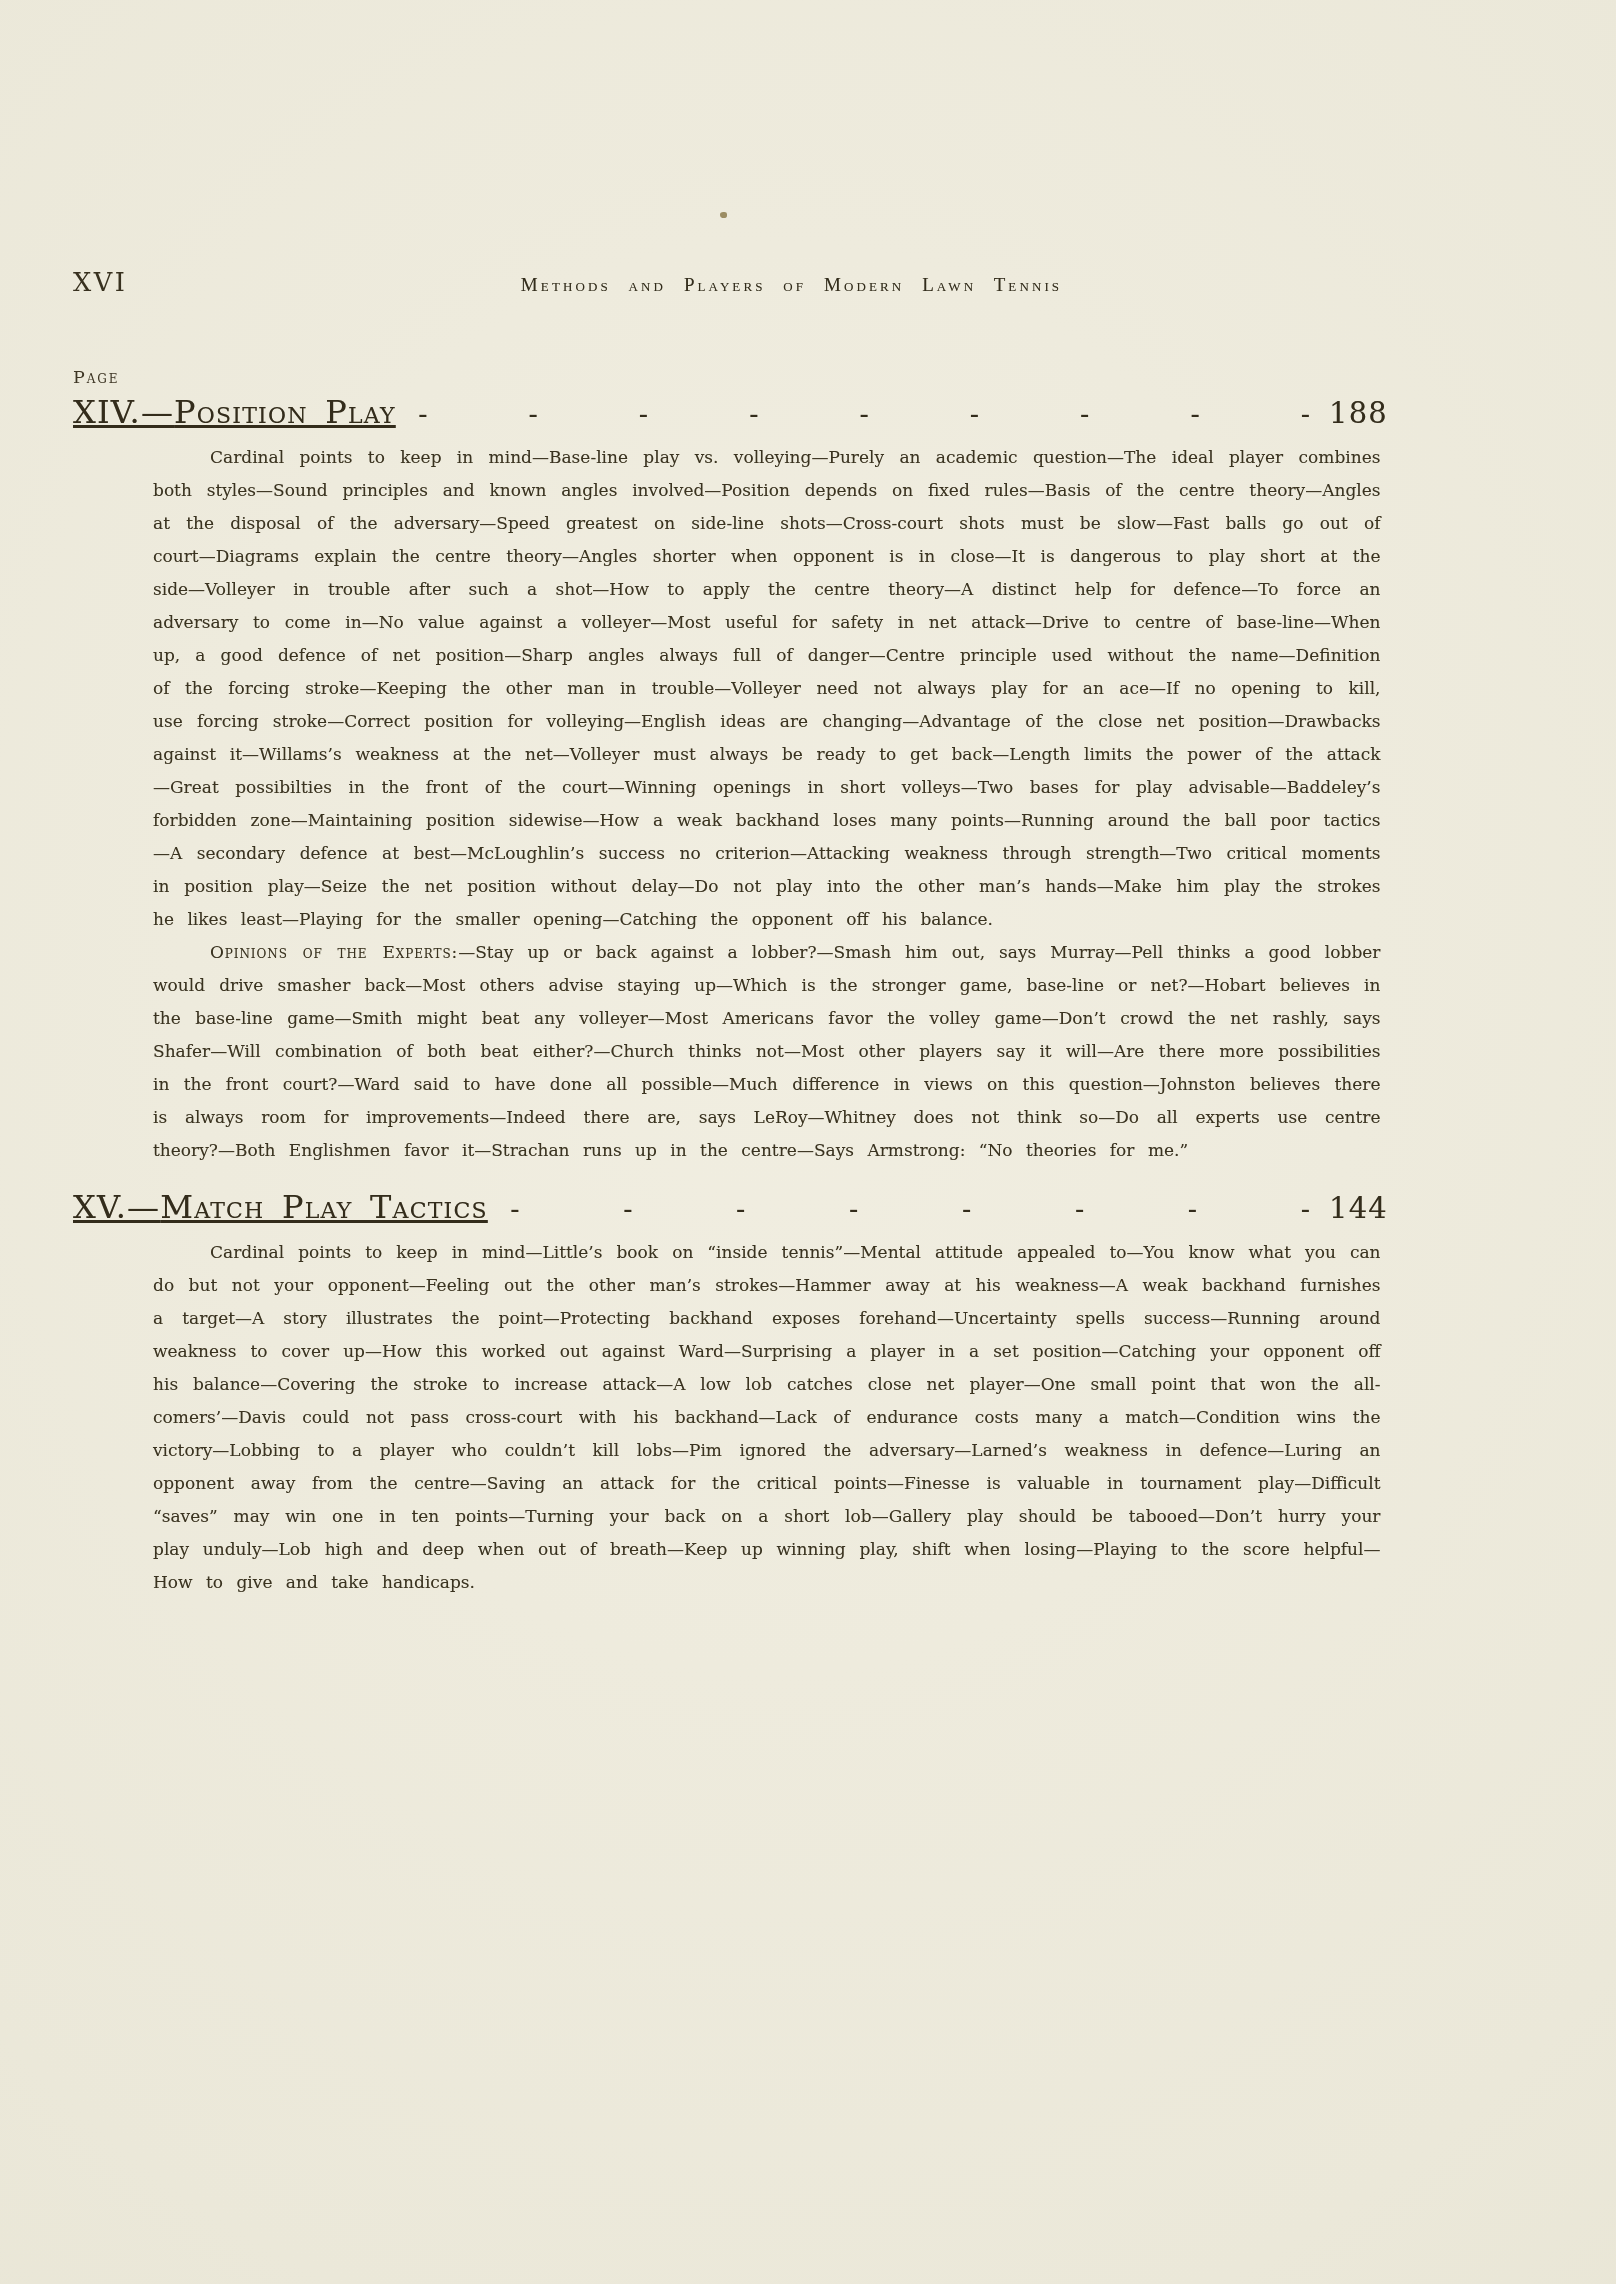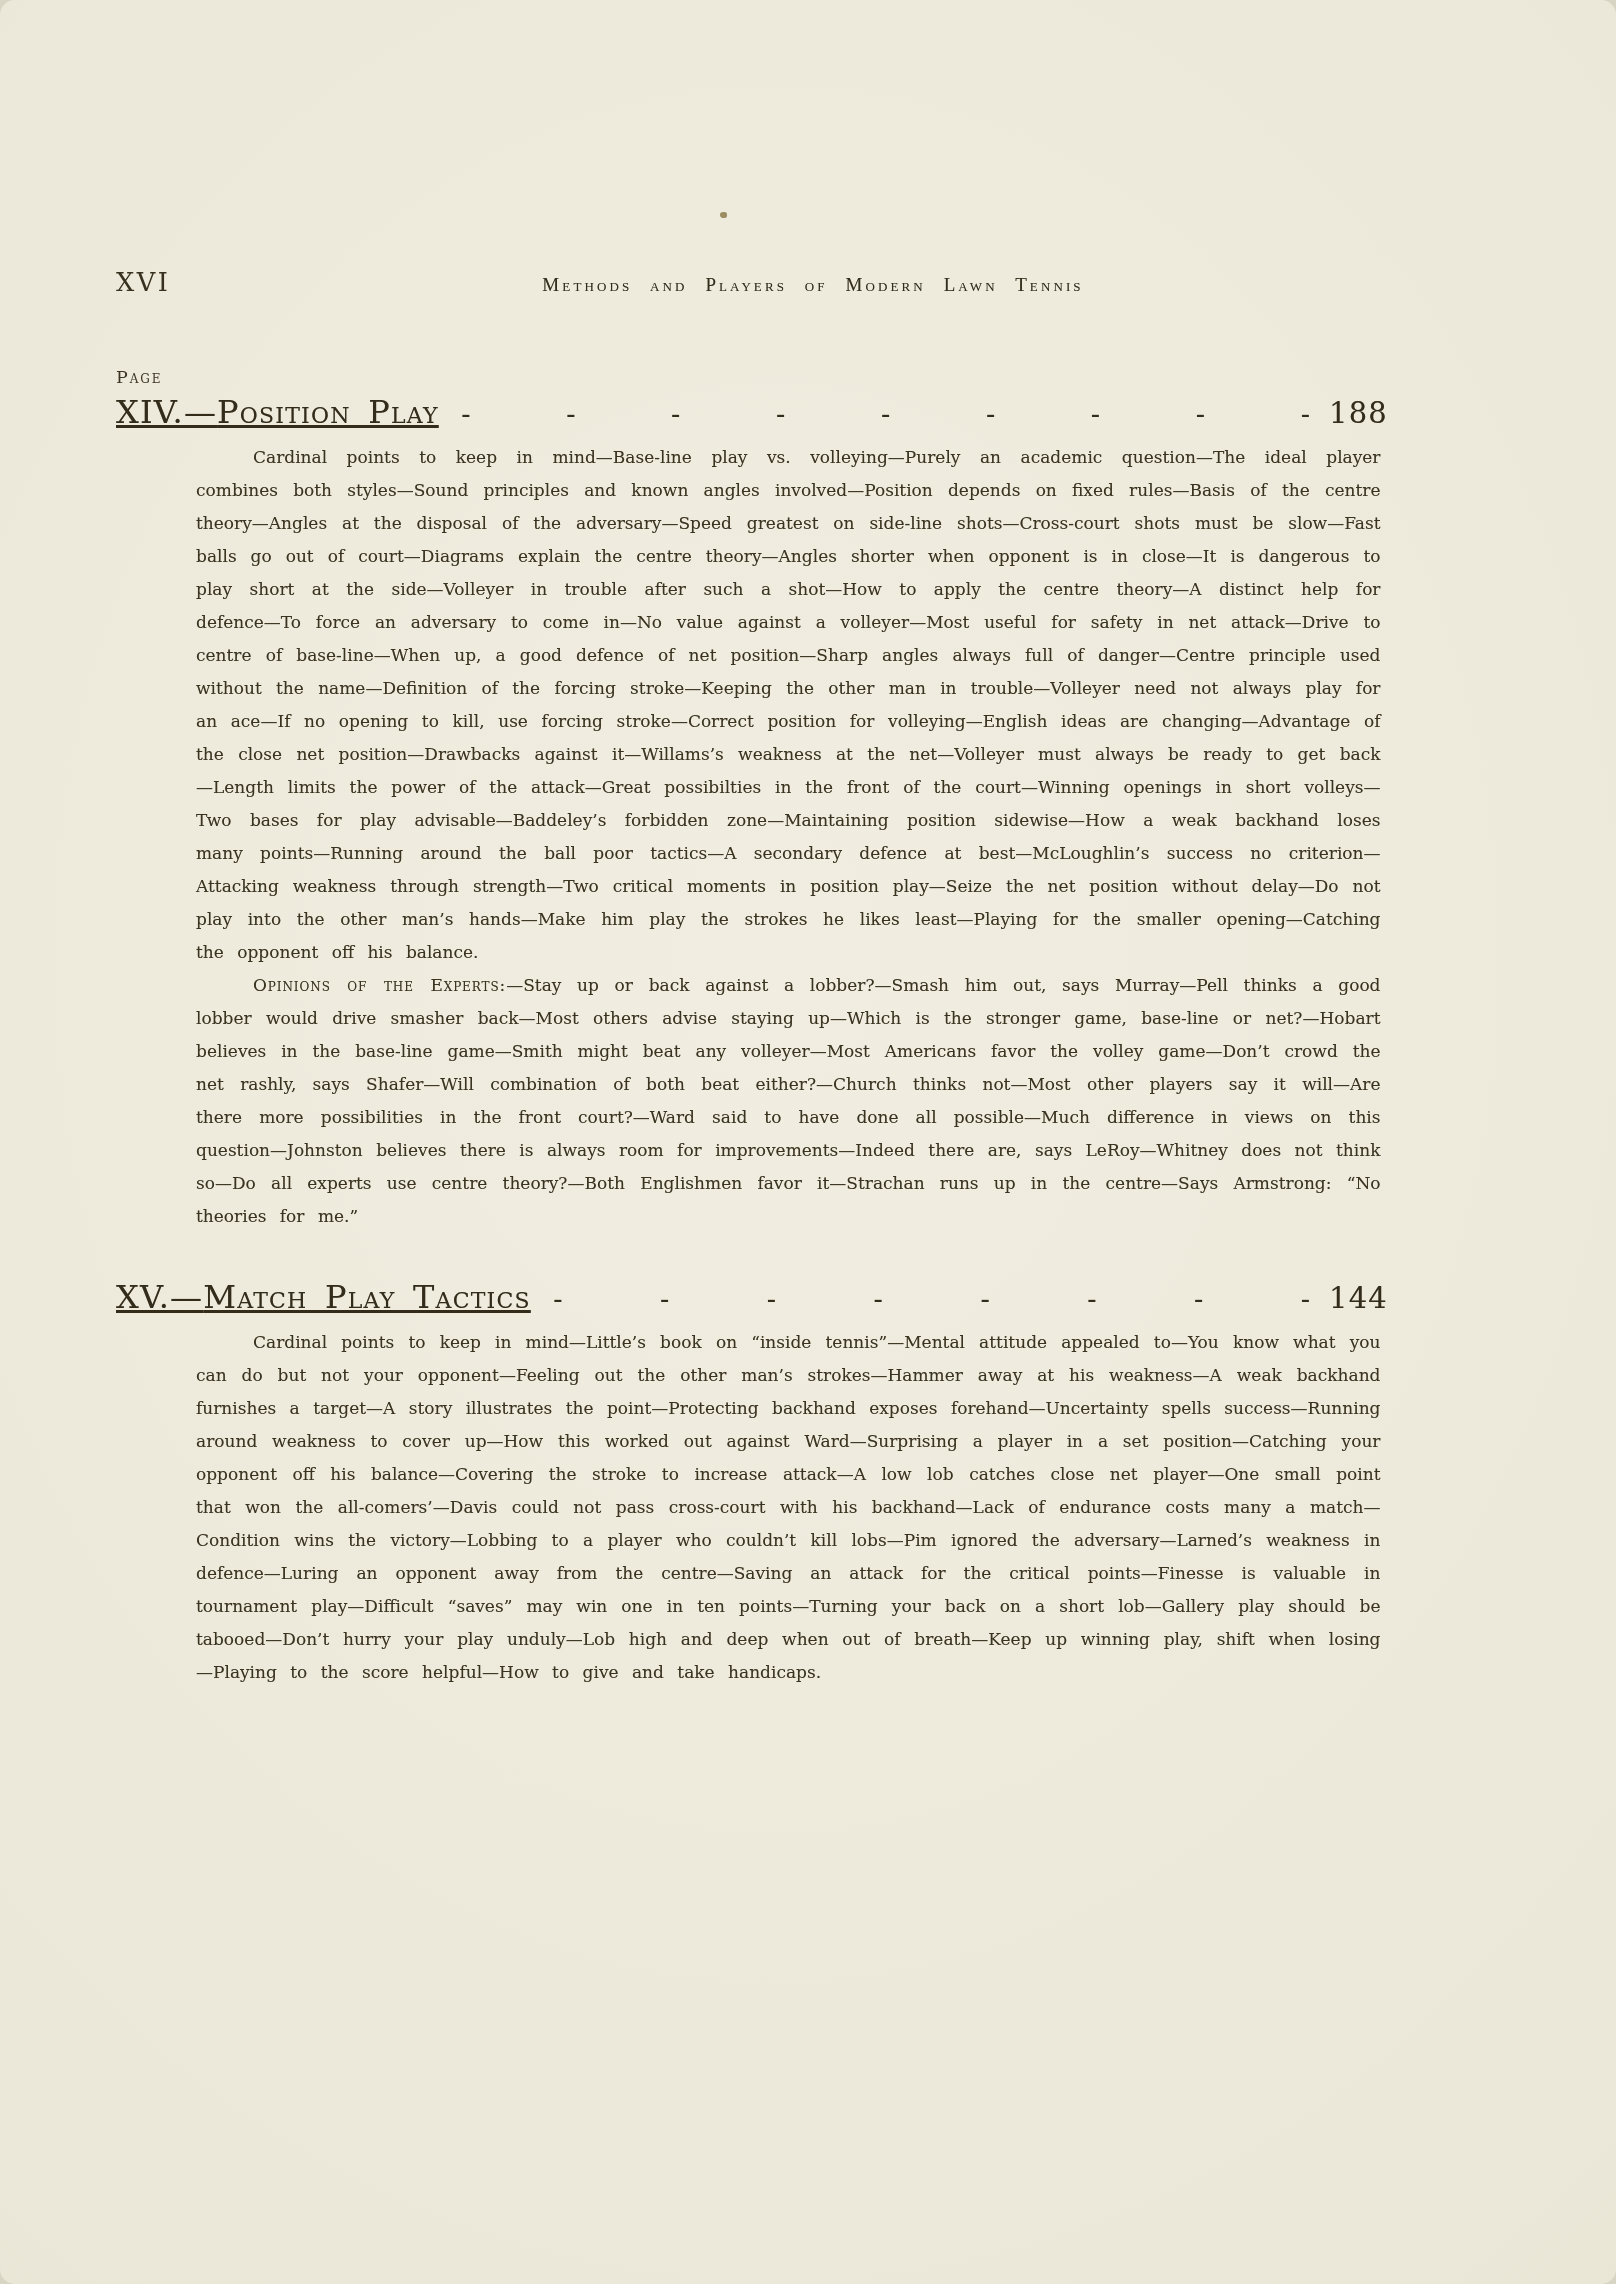--- a/index.html
+++ b/index.html
@@ -1,25 +1,24 @@
 <!DOCTYPE html>
 <html style="font-size:10px"><head>
 <meta charset="utf-8">
 <style>
   html,body{margin:0;padding:0;background:#d8d5c4;}
   .sheet{
     position:relative;
     width:1616px;height:2284px;
     box-sizing:border-box;
-    padding:267px 228px 0 116px;
+    padding:267px 228px 0 73px;
     background:radial-gradient(ellipse 140% 120% at 48% 42%, #f1eee1 0%, #ebe8d9 52%, #e6e3d2 82%, #dedbc8 100%);
     font-family:"DejaVu Serif","Liberation Serif",serif;
     color:#3a3222;
     overflow:hidden;
-    border-radius:15px;
   }
   .running-head{display:flex;align-items:baseline;}
   .folio{font-size:25.6px;letter-spacing:2.5px;width:122px;color:#38311f;}
   .head-title{
     flex:1;text-align:center;
     font-variant:small-caps;
     font-size:19px;letter-spacing:3.1px;word-spacing:10px;
     color:#332d1c;
     text-shadow:0 0 0.6px rgba(51,45,28,.3);
     font-family:Liberation Serif, serif;
@@ -32,21 +31,21 @@
     color:#3d3524;
   }
   .entry-heading{
     display:flex;align-items:baseline;
     font-variant:small-caps;
     font-size:32px;letter-spacing:1.2px;word-spacing:6.2px;
     color:#332c1b;
     margin-top:6.2px;
     text-shadow:0 0 0.6px rgba(51,44,27,.3);
   }
-  .entry-heading.second{margin-top:45px;}
+  .entry-heading.second{margin-top:21px;}
   .entry-no{white-space:pre;text-decoration:underline;}
   .entry-title{white-space:pre;text-decoration:underline;}
   .leader{
     flex:1;
     text-align:justify;
     -moz-text-align-last:justify;
     text-align-last:justify;
     font-size:27.5px;
     padding:0 19px 0 22.5px;
     overflow:hidden;

